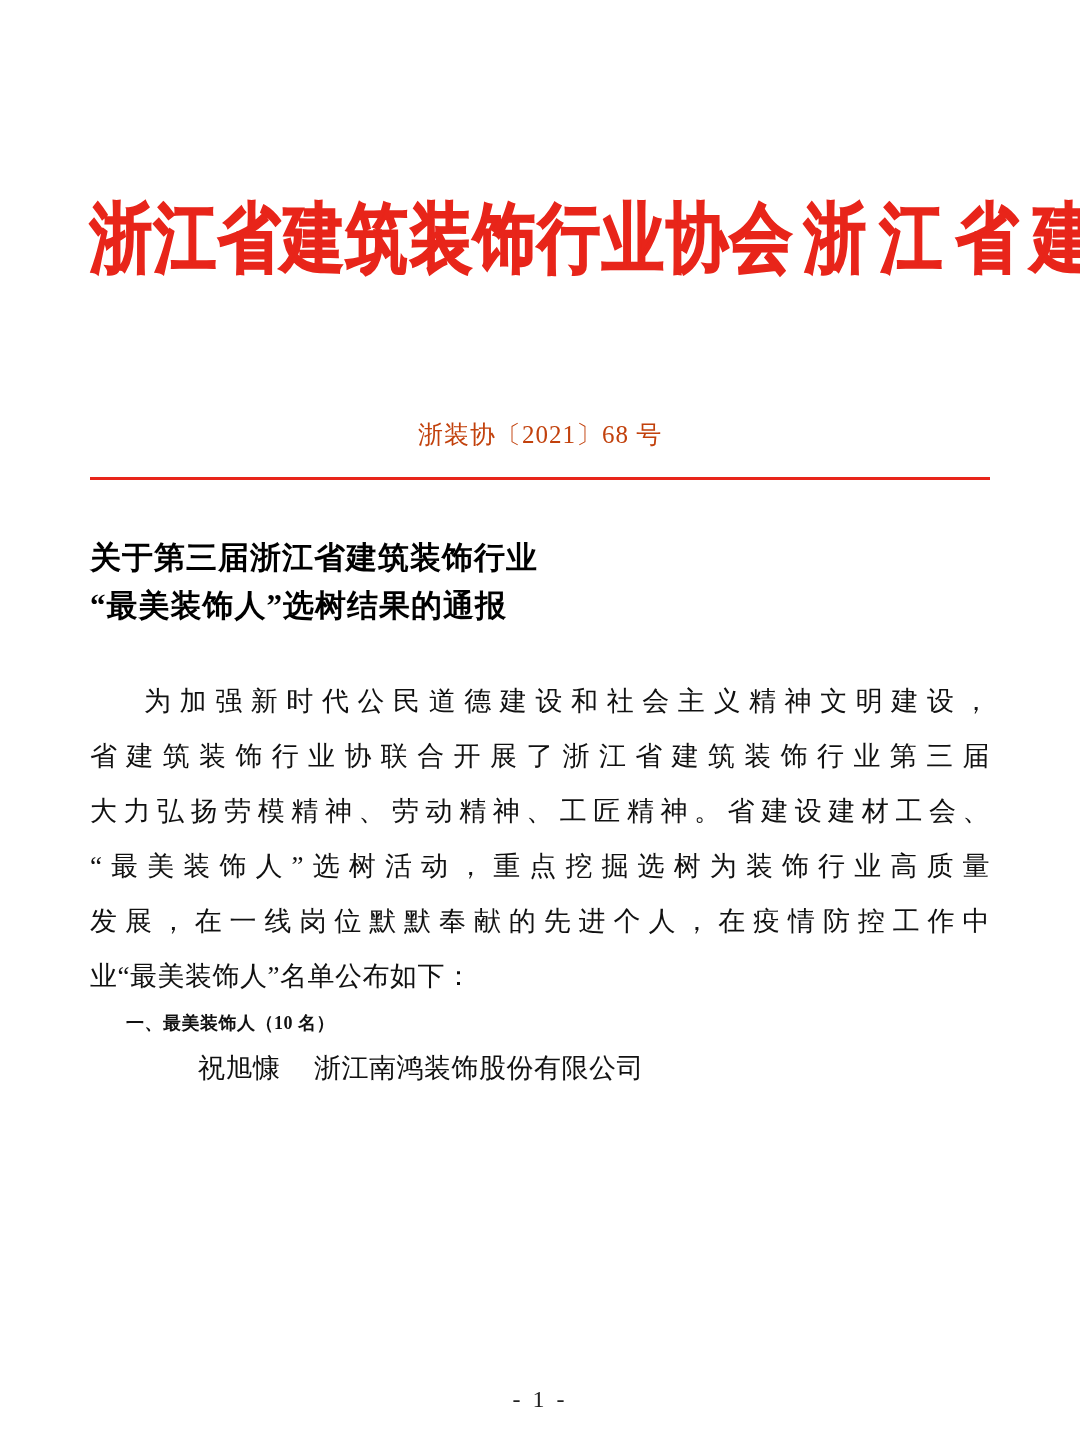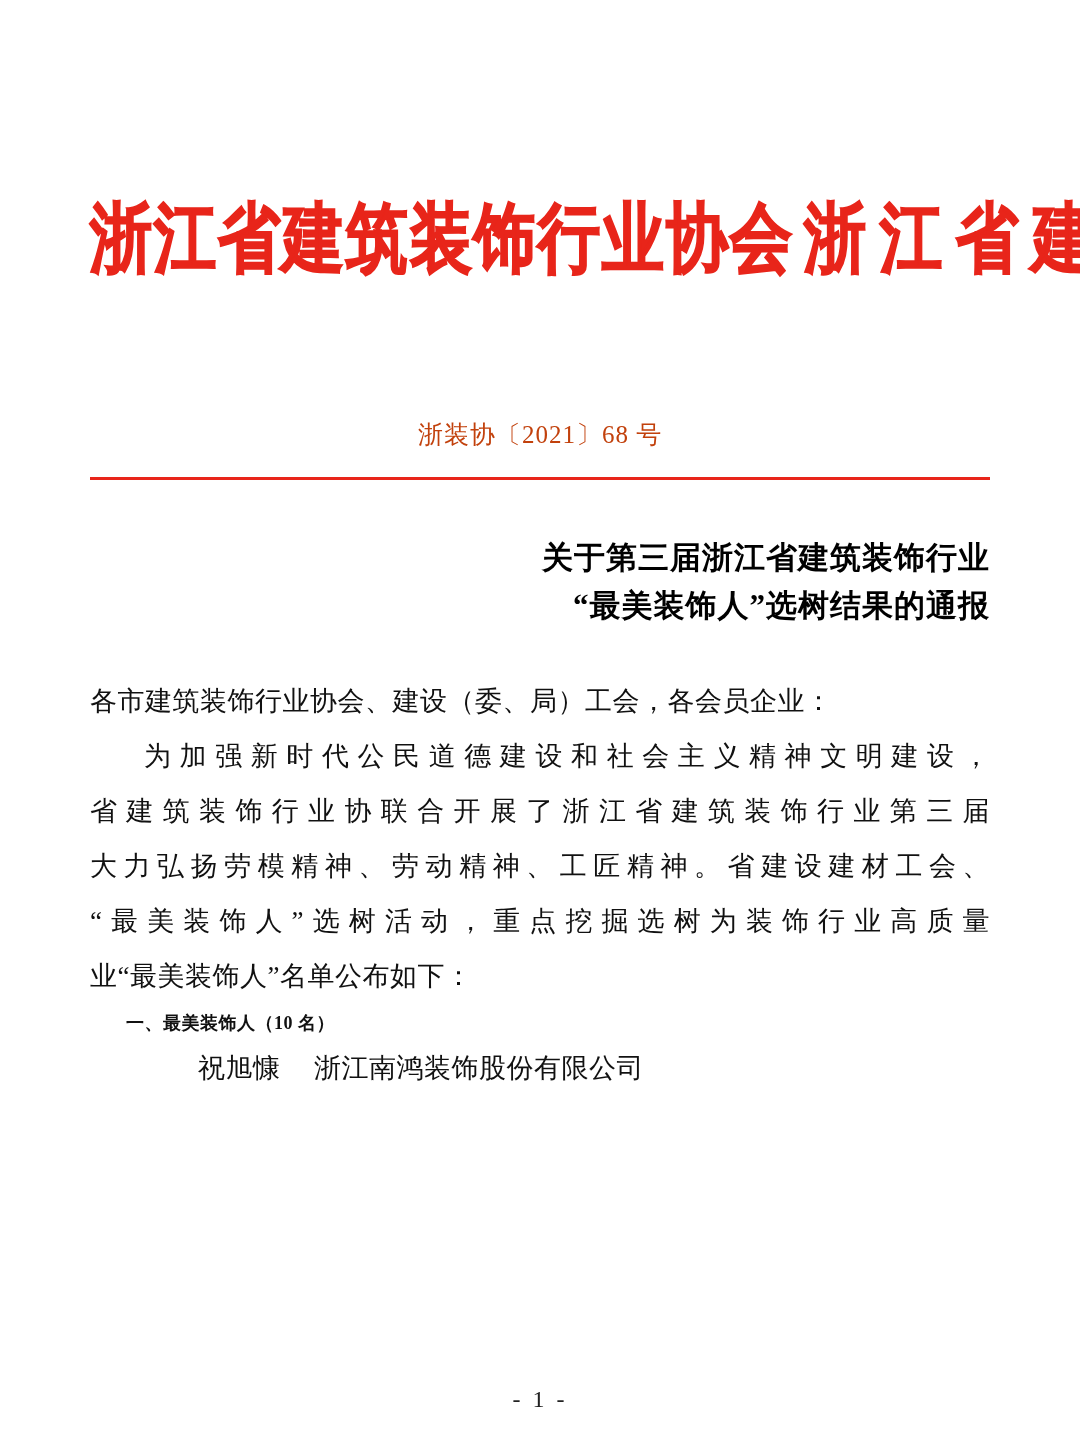--- a/index.html
+++ b/index.html
@@ -81,21 +81,21 @@
   }
   .red-rule {
     height: 3px;
     background: #e8251a;
     margin-top: 26px;
     width: 100%;
   }
 
   
   .doc-title {
-    text-align: right;
+    text-align: left;
     margin-top: 54px;
     font-weight: 700;
     font-size: 31px;
     line-height: 1.55;
     letter-spacing: 1px;
     color: #000;
   }
   .doc-title div { white-space: nowrap; }
 
   
@@ -158,26 +158,26 @@
 
   <div class="docnum">浙装协〔2021〕68 号</div>
   <div class="red-rule"></div>
 
   <div class="doc-title">
     <div>关于第三届浙江省建筑装饰行业</div>
     <div>“最美装饰人”选树结果的通报</div>
   </div>
 
   <div class="body-text">
-    <p>各市建筑装饰行业协会、建设（委、局）工会，各会员企业：</p>
 
     <p class="justify-spread" style="text-indent:2em;font-family:Liberation Serif, serif;">为加强新时代公民道德建设和社会主义精神文明建设，</p>
     <p class="justify-spread">省建筑装饰行业协联合开展了浙江省建筑装饰行业第三届</p>
     <p class="justify-spread">大力弘扬劳模精神、劳动精神、工匠精神。省建设建材工会、</p>
     <p class="justify-spread">“最美装饰人”选树活动，重点挖掘选树为装饰行业高质量</p>
+    <p class="justify-spread">发展，在一线岗位默默奉献的先进个人，在疫情防控工作中</p>
     <p>业“最美装饰人”名单公布如下：</p>
 
     <p class="section-head">一、最美装饰人（10 名）</p>
 
     <p class="name-row">
       <span class="nm">祝旭慷</span><span>浙江南鸿装饰股份有限公司</span>
     </p>
   </div>
 
   <div class="page-number">- 1 -</div>

